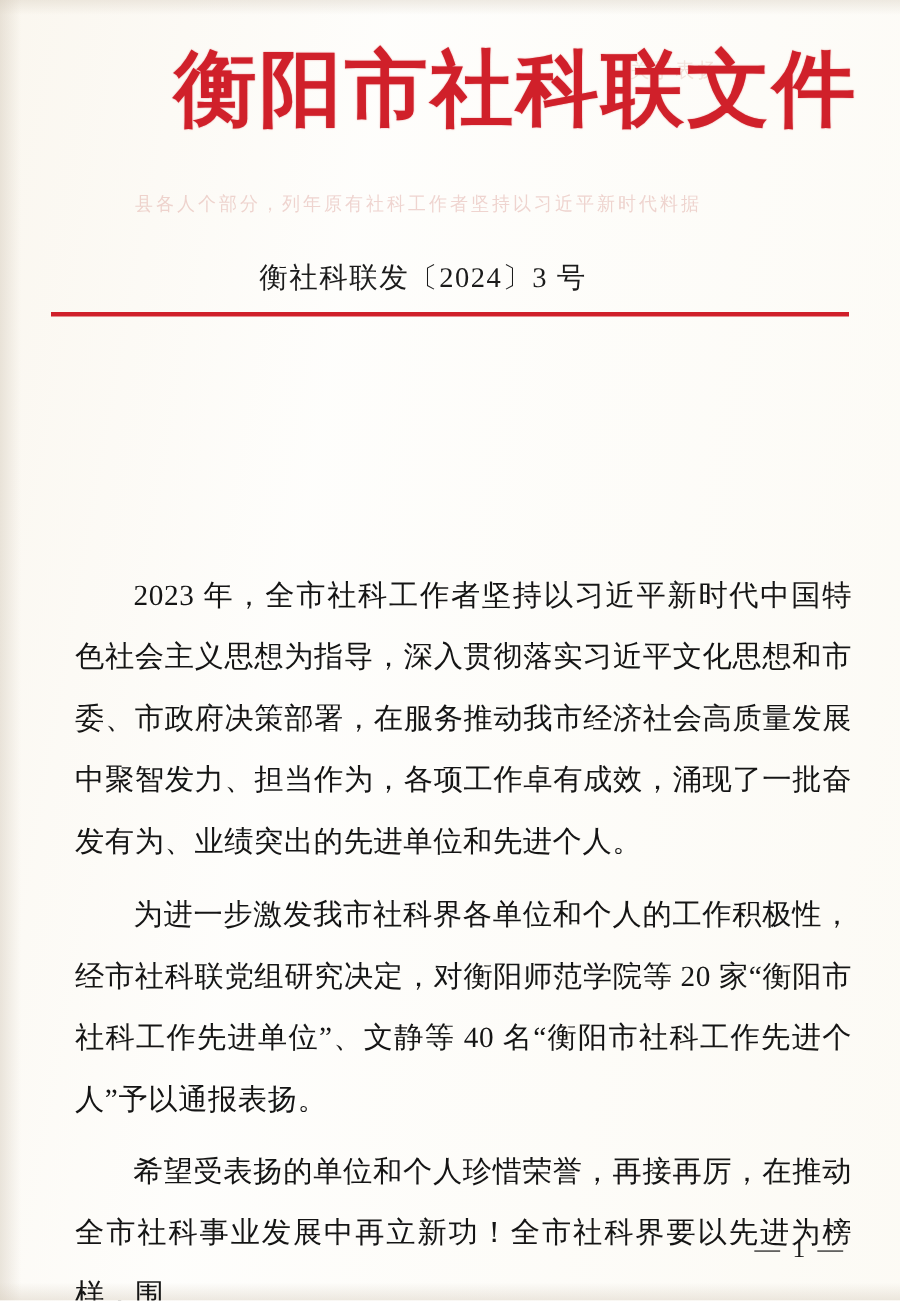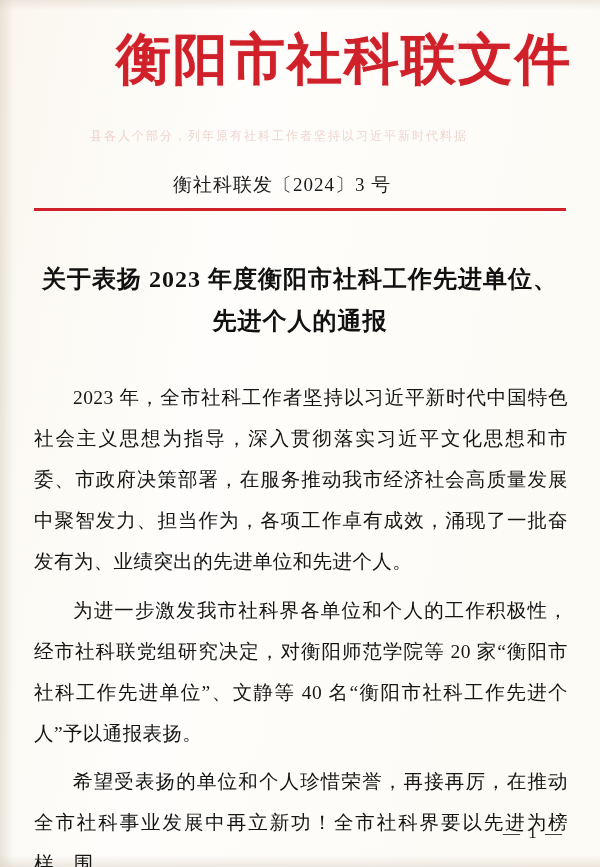--- a/index.html
+++ b/index.html
@@ -109,21 +109,21 @@
     width: 534px;
   }
   .para {
     font-family: "Liberation Serif", serif;
     font-size: 19.5px;
     line-height: 2.1;
     color: #151515;
     text-align: justify;
     text-justify: inter-ideograph;
     text-indent: 2em;
-    margin: 0 0 8px 0;
+    margin: 0 0 8px 16px;
     letter-spacing: 0.4px;
   }
   #page-number {
     position: absolute;
     bottom: 24px;
     right: 36px;
     font-family: "Liberation Serif", serif;
     font-size: 17px;
     color: #1b1b1b;
     letter-spacing: 2px;
@@ -166,21 +166,20 @@
   <div id="masthead">
     <div id="masthead-title">衡阳市社科联文件</div>
   </div>
 
   <div class="ghost" id="ghost-line-1">县各人个部分，列年原有社科工作者坚持以习近平新时代料据</div>
 
   <div id="doc-number">衡社科联发〔2024〕3 号</div>
 
   <div id="red-rule"></div>
 
-  <div id="doc-title">关于表扬 2023 年度衡阳市社科工作先进单位、先进个人的通报</div>
 
   <div id="body-text">
     <p class="para">2023 年，全市社科工作者坚持以习近平新时代中国特色社会主义思想为指导，深入贯彻落实习近平文化思想和市委、市政府决策部署，在服务推动我市经济社会高质量发展中聚智发力、担当作为，各项工作卓有成效，涌现了一批奋发有为、业绩突出的先进单位和先进个人。</p>
     <p class="para">为进一步激发我市社科界各单位和个人的工作积极性，经市社科联党组研究决定，对衡阳师范学院等 20 家“衡阳市社科工作先进单位”、文静等 40 名“衡阳市社科工作先进个人”予以通报表扬。</p>
     <p class="para">希望受表扬的单位和个人珍惜荣誉，再接再厉，在推动全市社科事业发展中再立新功！全市社科界要以先进为榜样，围</p>
   </div>
 
   <div id="page-number">— 1 —</div>
 
 </div>

